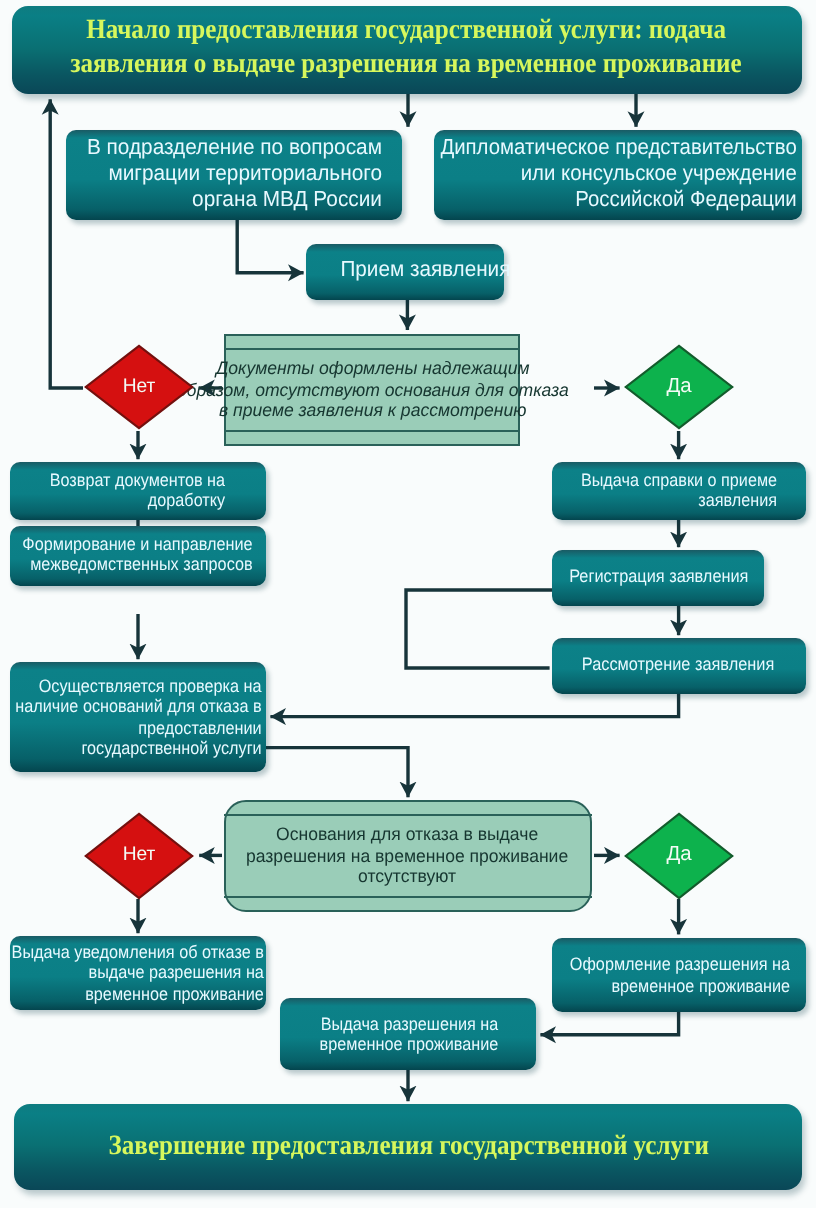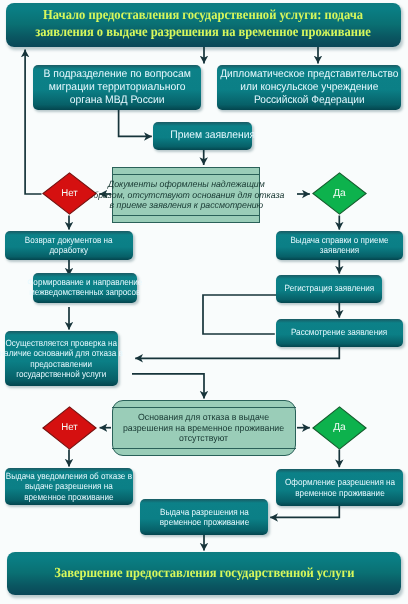--- a/index.html
+++ b/index.html
@@ -8,20 +8,21 @@
   .stage{position:absolute;left:0;top:0;width:408px;height:604px;}
 
   .node{position:absolute;box-sizing:border-box;display:flex;align-items:center;
         justify-content:center;text-align:center;white-space:nowrap;}
   .node > span{display:block;}
 
   .teal{
     border-radius:5px;color:#e7f9ff;
     background:linear-gradient(to bottom,#1a5b64 0px,#0c8188 4px,#0b7f86 55%,#076068 88%,#04454e 100%);
     box-shadow:1.5px 2px 2.5px rgba(0,55,65,.26);
+    text-align:right;
   }
   .banner{
     border-radius:8px;color:#d7f75c;font-weight:bold;
     background:linear-gradient(to bottom,#0e7c80 0px,#0a7f85 5px,#0a7073 48%,#0a5661 78%,#0a4757 100%);
     box-shadow:1.5px 2.5px 3px rgba(0,55,65,.26);
     font-family:Liberation Serif, serif;
   }
   .doc{
     background:#9acdb8;border:1.4px solid #2a6159;color:#163630;
   }
@@ -84,27 +85,27 @@
       </div>
       <div class="node teal" style="left:153px;top:122px;width:99px;height:28px;padding-left:20px;">
         <span style="font-size:10.9px;line-height:13.1px;transform:translateZ(0) scaleX(0.95);">Прием заявления</span>
       </div>
       <div class="node teal" style="left:5px;top:231px;width:128px;height:29px;">
         <span style="font-size:9px;line-height:9.8px;transform:translateZ(0) scaleX(0.9);">Возврат документов на<br>доработку</span>
       </div>
       <div class="node teal" style="left:276px;top:231px;width:127px;height:29px;">
         <span style="font-size:9px;line-height:9.8px;transform:translateZ(0) scaleX(0.9);">Выдача справки о приеме<br>заявления</span>
       </div>
-      <div class="node teal" style="left:5px;top:273px;width:104px;height:30px;margin-left:28px;">
+      <div class="node teal" style="left:5px;top:263px;width:128px;height:30px;">
         <span style="font-size:9px;line-height:9.8px;transform:translateZ(0) scaleX(0.903);">Формирование и направление<br>межведомственных запросов</span>
       </div>
       <div class="node teal" style="left:276px;top:275px;width:106px;height:28px;">
         <span style="font-size:9px;line-height:9.8px;transform:translateZ(0) scaleX(0.907);">Регистрация заявления</span>
       </div>
-      <div class="node teal" style="left:5px;top:331px;width:113px;height:55px;">
+      <div class="node teal" style="left:5px;top:331px;width:128px;height:55px;">
         <span style="font-size:9px;line-height:10.4px;transform:translateZ(0) scaleX(0.903);">Осуществляется проверка на<br>наличие оснований для отказа в<br>предоставлении<br>государственной услуги</span>
       </div>
       <div class="node teal" style="left:276px;top:319px;width:127px;height:28px;">
         <span style="font-size:9px;line-height:9.8px;transform:translateZ(0) scaleX(0.907);">Рассмотрение заявления</span>
       </div>
       <div class="node teal" style="left:5px;top:468px;width:128px;height:37px;">
         <span style="font-size:9px;line-height:10.2px;transform:translateZ(0) scaleX(0.903);">Выдача уведомления об отказе в<br>выдаче разрешения на<br>временное проживание</span>
       </div>
       <div class="node teal" style="left:276px;top:469px;width:127px;height:37px;">
         <span style="font-size:9px;line-height:10.2px;transform:translateZ(0) scaleX(0.903);">Оформление разрешения на<br>временное проживание</span>

